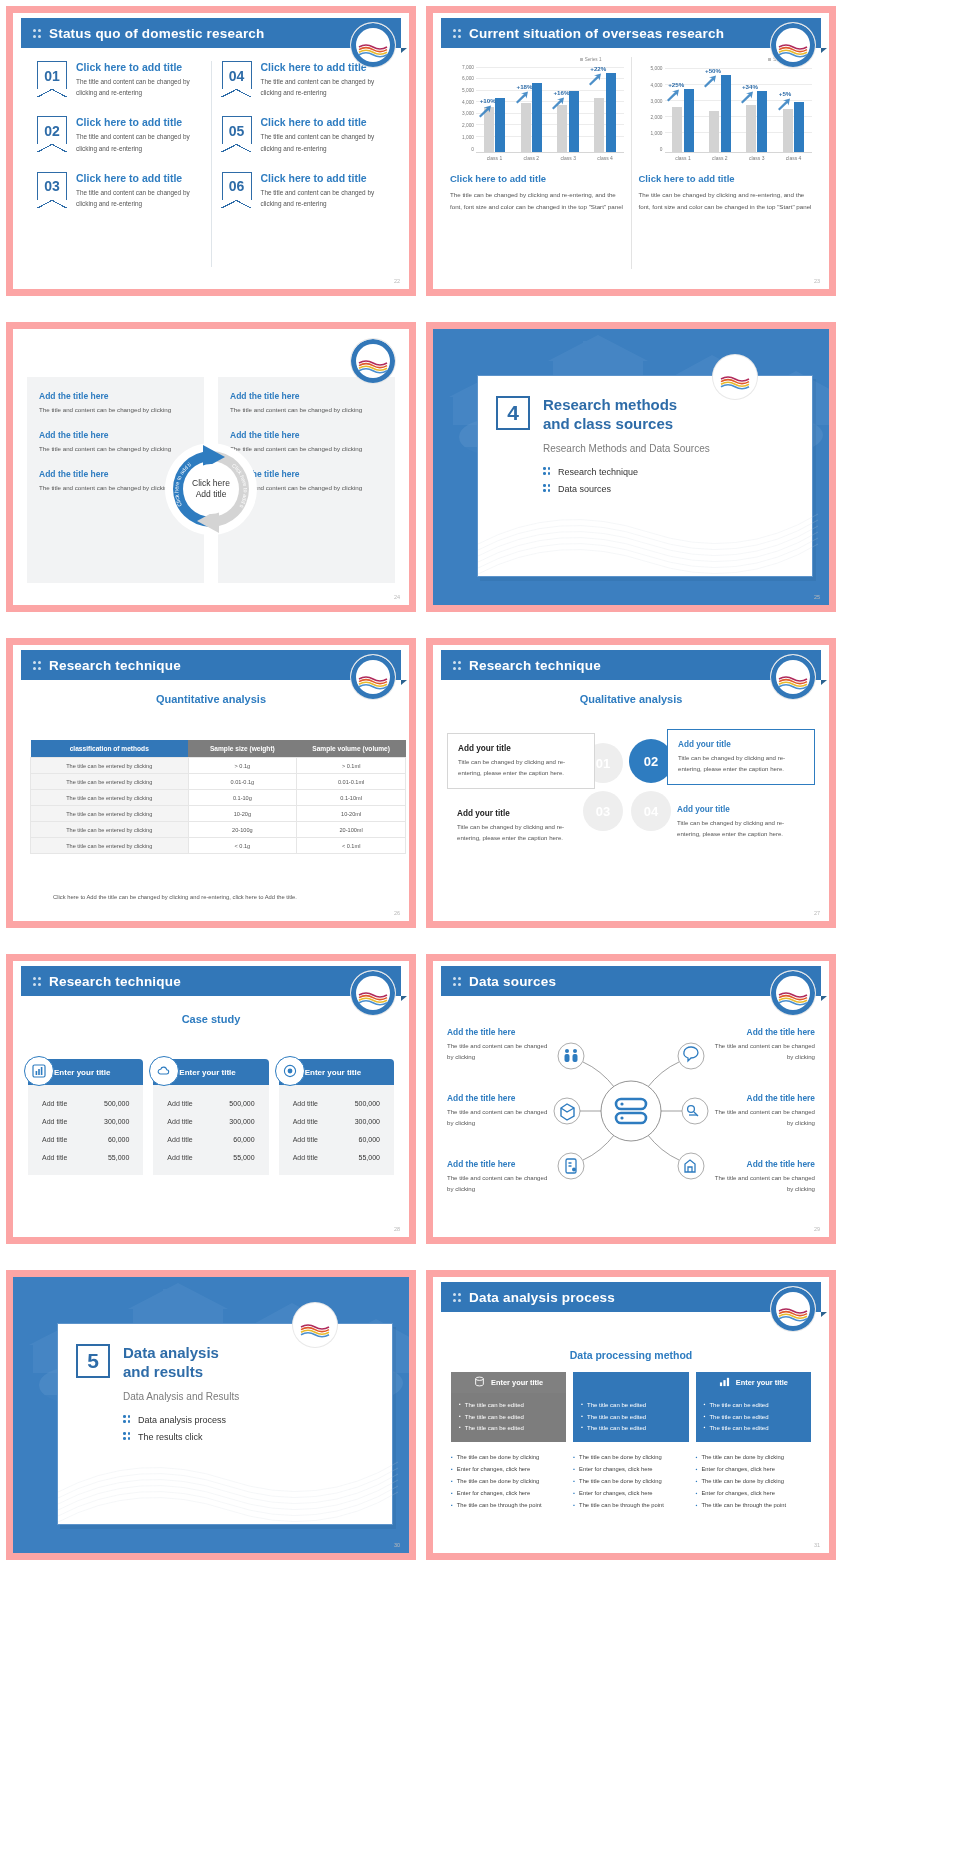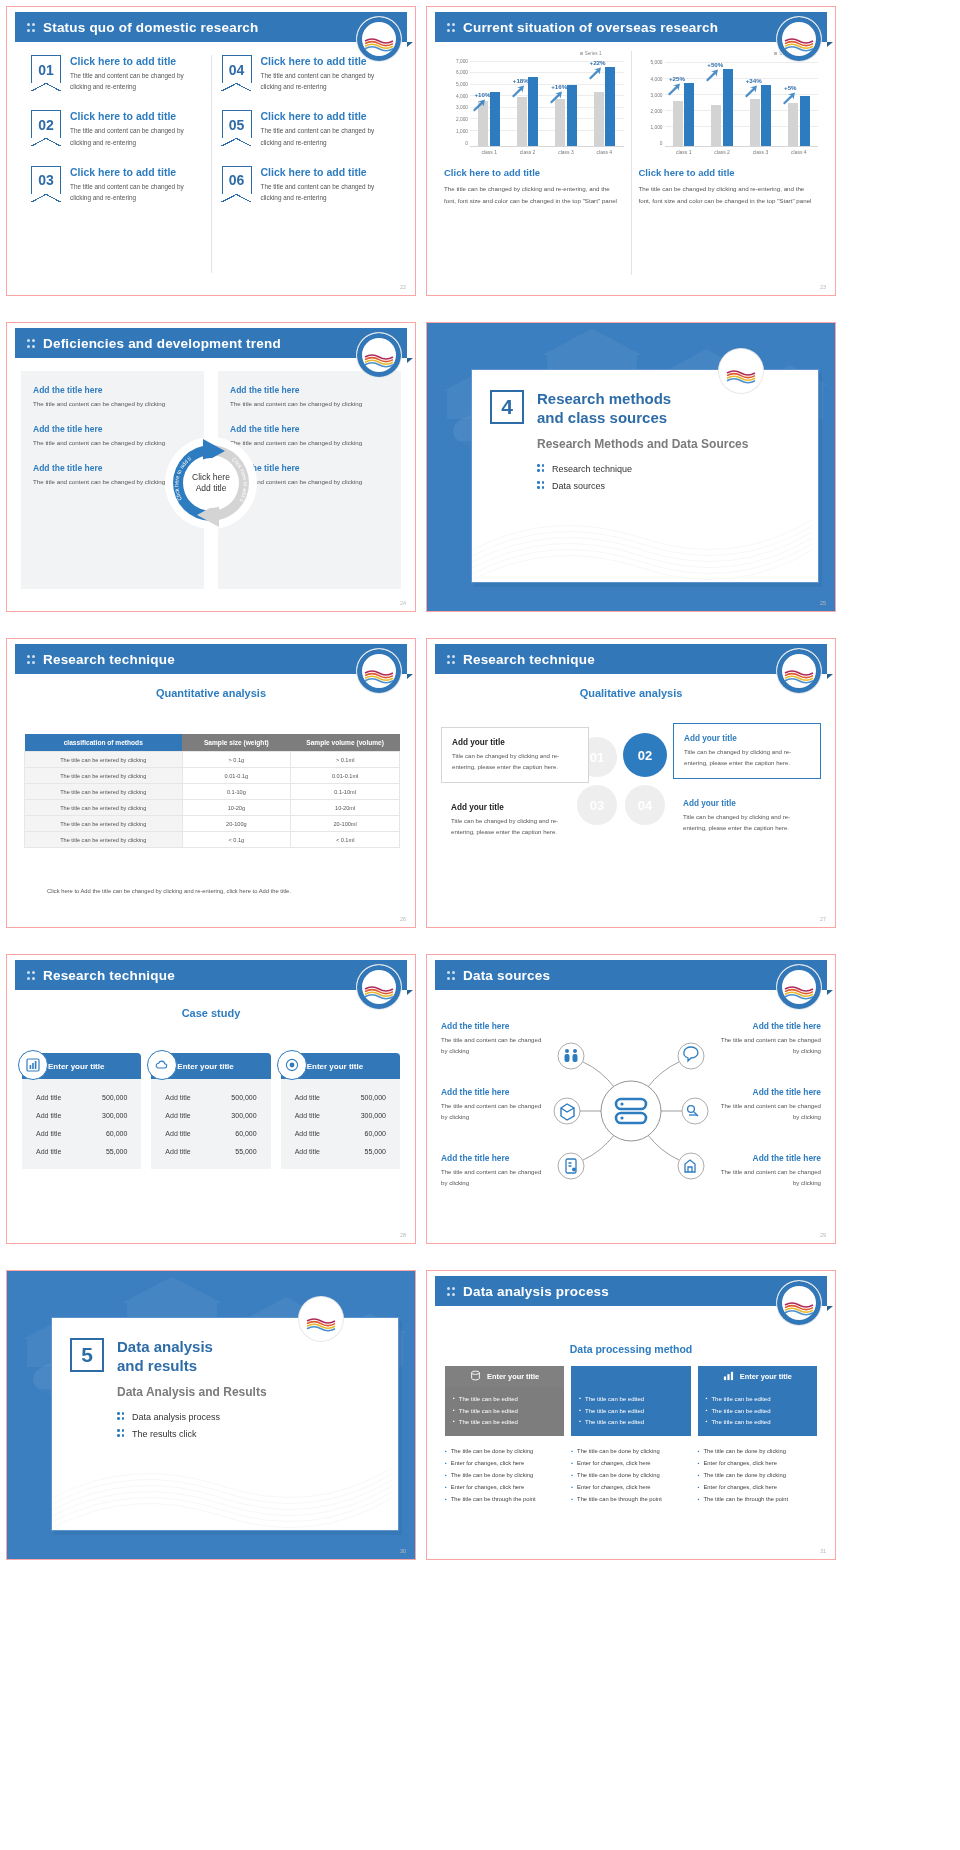--- a/index.html
+++ b/index.html
@@ -14,21 +14,21 @@
     grid-template-columns: 410px 410px;
     grid-template-rows: repeat(5, 300px);
     column-gap: 10px;
     row-gap: 16px;
     padding: 6px 65px 0 6px;
   }
   .slide {
     position: relative;
     width: 410px; height: 290px;
     background: #ffffff;
-    border: 1px solid #fca5a5;
+    border: 7px solid #fca5a5;
     overflow: hidden;
   }
   
   .hdr {
     position: absolute; left: 8px; top: 5px; right: 8px; height: 30px;
     background: #3277b8;
     display: flex; align-items: center;
   }
   .hdr::after{
     content:""; position:absolute; right:-6px; bottom:-5px;
@@ -107,21 +107,21 @@
     box-shadow:3px 4px 0 rgba(20,60,100,.10);
   }
   .cover .card .mesh{ position:absolute; left:0; right:0; bottom:0; height:80px; opacity:.5; }
   .covhead{ display:flex; align-items:flex-start; gap:13px; position:relative; z-index:2;}
   .covnum{
     width:34px;height:34px;flex:none;border:2px solid #2e6ca8;
     display:flex;align-items:center;justify-content:center;
     font-size:21px;font-weight:bold;color:#2e6ca8;
   }
   .covtitle{ font-size:15px; font-weight:bold; color:#2e6ca8; line-height:1.25; }
-  .covsub{ font-size:12px; font-weight:bold; color:#7b7b7b; margin:9px 0 0 47px; position:relative; z-index:2;}
+  .covsub{ font-size:10px; font-weight:normal; color:#7b7b7b; margin:9px 0 0 47px; position:relative; z-index:2;}
   .covlist{ margin:13px 0 0 47px; position:relative; z-index:2;}
   .covlist li{ list-style:none; font-size:9px; color:#333; margin-bottom:7px; display:flex; align-items:center; gap:7px;}
   .dd{ width:8px;height:9px; position:relative; flex:none;}
   .dd i{ position:absolute;width:2.6px;height:2.6px;background:#2e7cc0;border-radius:50%; }
   .dd i:nth-child(1){left:0;top:0} .dd i:nth-child(2){left:0;top:5px}
   .dd i:nth-child(3){left:4.5px;top:0} .dd i:nth-child(4){left:4.5px;top:5px}
   
   .secttl{ text-align:center; color:#2e7cc0; font-size:11px; font-weight:bold; margin-top:8px; }
   .tbl{ position:absolute; left:17px; right:17px; top:95px; border-collapse:collapse; width:376px; }
   .tbl th{ font-size:6.6px; font-weight:bold; color:#fff; padding:5px 4px; text-align:center; }
@@ -406,29 +406,20 @@
         </div>
         <h4>Click here to add title</h4>
         <p>The title can be changed by clicking and re-entering, and the font, font size and color can be changed in the top "Start" panel</p>
       </div>
 
     </div>
     <div class="pgno">23</div>
   </div>
 
   <div class="slide">
-    <div class="hdr">
-      <span class="hdr-dots">
-          <i></i>
-          <i></i>
-          <i></i>
-          <i></i>
-        </span>
-      <span class="hdr-title">Deficiencies and development trend</span>
-    </div>
     <div class="logo">
       <svg width="44" height="44" viewBox="0 0 44 44">
         <path d="M0 22 A22 22 0 0 1 44 22 L44 44 L0 44 Z" fill="#3277b8"></path>
         <circle cx="22" cy="22" r="17" fill="#ffffff"></circle>
         <path d="M8 24 q7 -4 14 0 q7 4 14 0" stroke="#b02a5b" stroke-width="1.6" fill="none"></path>
         <path d="M8 26.6 q7 -4 14 0 q7 4 14 0" stroke="#e05a2b" stroke-width="1.6" fill="none"></path>
         <path d="M8 29.2 q7 -4 14 0 q7 4 14 0" stroke="#e8b92e" stroke-width="1.6" fill="none"></path>
         <path d="M8 31.8 q7 -4 14 0 q7 4 14 0" stroke="#4a8fd0" stroke-width="1.6" fill="none"></path>
       </svg>
     </div>

